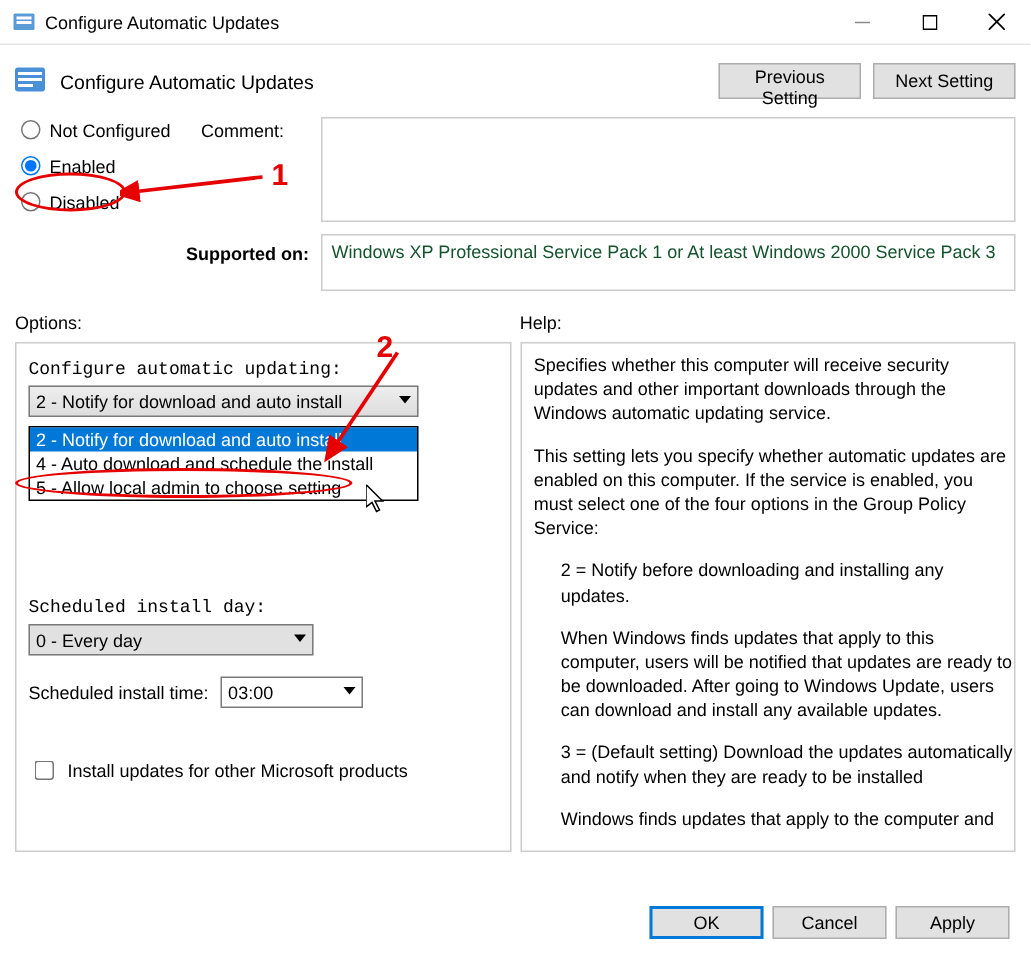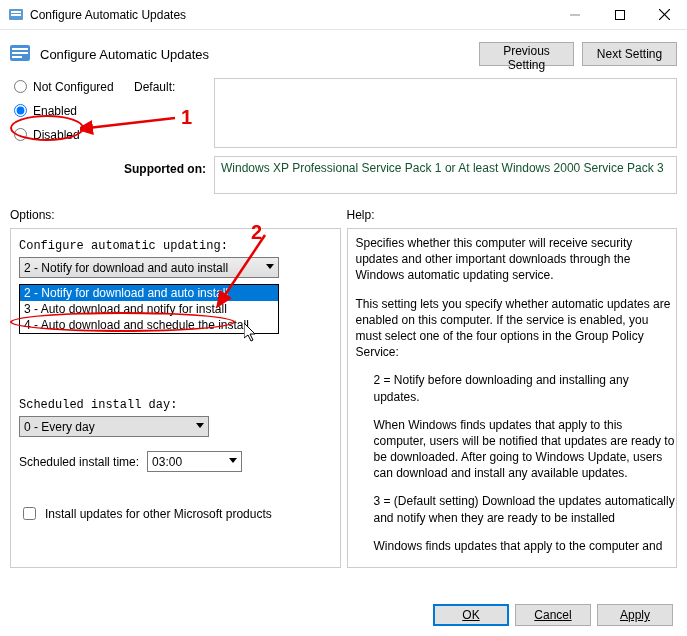--- a/index.html
+++ b/index.html
@@ -35,21 +35,21 @@
 .dropdown { position: absolute; top: 55px; left: 8px; width: 260px; border: 1px solid #000; background: #fff; z-index: 10; }
 .dropdown .opt { padding: 1px 4px; cursor: pointer; }
 .dropdown .opt.sel { background: #0078d7; color: #fff; }
 .small-combo { width: 190px; height: 21px; border: 1px solid #7a7a7a; background: #e1e1e1; display: flex; align-items: center; padding: 0 4px; position: relative; margin-bottom: 14px; cursor: pointer; }
 .small-combo .arrow { position: absolute; right: 4px; top: 6px; width: 0; height: 0; border-left: 4px solid transparent; border-right: 4px solid transparent; border-top: 5px solid #000; }
 .time-row { display: flex; align-items: center; gap: 8px; margin-bottom: 32px; }
 .time-combo { width: 95px; height: 21px; border: 1px solid #7a7a7a; background: #fff; display: flex; align-items: center; padding: 0 4px; position: relative; cursor: pointer; text-align: right; }
 .time-combo .arrow { position: absolute; right: 4px; top: 6px; width: 0; height: 0; border-left: 4px solid transparent; border-right: 4px solid transparent; border-top: 5px solid #000; }
 .chk-row { display: flex; align-items: center; gap: 6px; }
 .footer { position: absolute; bottom: 10px; right: 14px; display: flex; gap: 6px; }
-.footer button { width: 76px; height: 22px; background: #e1e1e1; border: 1px solid #adadad; cursor: pointer; text-decoration: underline; }
+.footer button { width: 76px; height: 22px; background: #e1e1e1; border: 1px solid #adadad; cursor: pointer; }
 .footer button.primary { border: 2px solid #0078d7; }
 .annot { position: absolute; pointer-events: none; z-index: 50; }
 .annot-num { color: #e60000; font-size: 20px; font-weight: bold; font-family: Arial; }
 .ellipse { position: absolute; border: 2px solid #e60000; border-radius: 50%; pointer-events: none; z-index: 49; }
 svg.arrow-annot { position: absolute; pointer-events: none; z-index: 49; }
 .spacer { height: 120px; }
 .cursor { position: absolute; z-index: 60; pointer-events: none; }
 </style>
 </head>
 <body>
@@ -104,43 +104,43 @@
     <label class="radio-item">
       <input type="radio" name="st" checked="" style="">
       <span>Enabled</span>
     </label>
     <label class="radio-item">
       <input type="radio" name="st" style="">
       <span>Disabled</span>
     </label>
   </div>
   <div class="labels-col">
-    <div class="lbl">Default:</div>
+    <div class="lbl">Comment:</div>
   </div>
   <div class="comment-box"></div>
 </div>
 
 <div class="supported-row">
   <div class="lbl">Supported on:</div>
   <div class="supported-box">Windows XP Professional Service Pack 1 or At least Windows 2000 Service Pack 3</div>
 </div>
 
 <div class="sections">
   <div class="sec">
     <div class="sec-title">Options:</div>
     <div class="panel">
       <div class="field-label">Configure automatic updating:</div>
       <div class="combo">
         <span>2 - Notify for download and auto install</span>
         <span class="arrow"></span>
       </div>
       <div class="dropdown">
         <div class="opt sel">2 - Notify for download and auto install</div>
-        <div class="opt">3 - Auto download and notify for install</div>
         <div class="opt">4 - Auto download and schedule the install</div>
+        <div class="opt">5 - Allow local admin to choose setting</div>
       </div>
       <div class="spacer"></div>
       <div class="field-label">Scheduled install day:</div>
       <div class="small-combo">
         <span>0 - Every day</span>
         <span class="arrow"></span>
       </div>
       <div class="time-row">
         <span>Scheduled install time:</span>
         <div class="time-combo">

